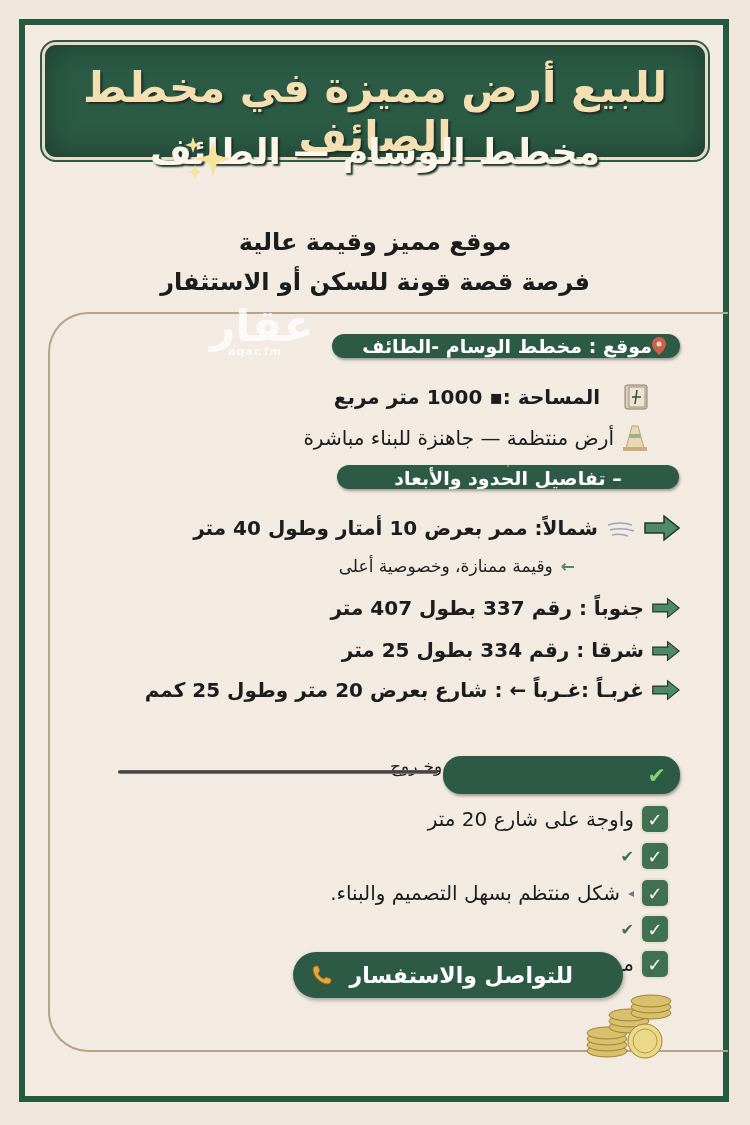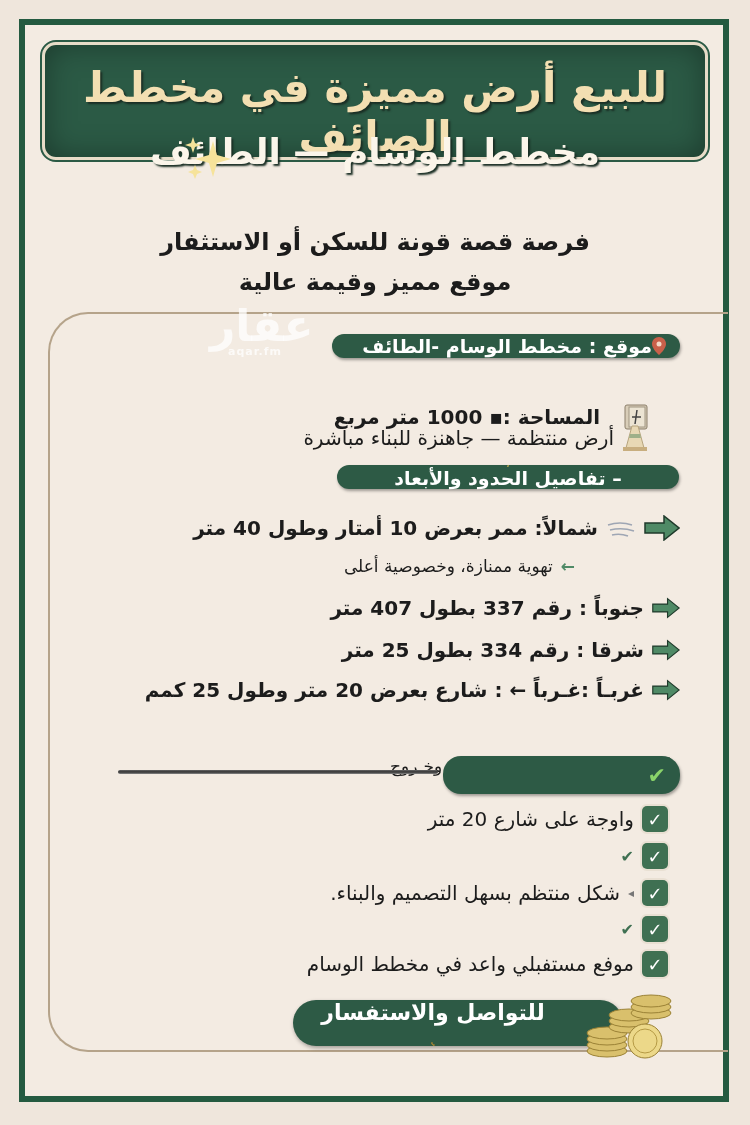--- a/index.html
+++ b/index.html
@@ -76,65 +76,64 @@
     color: #fff; font-size: 18px; font-weight: bold;
     box-shadow: 0 0 0 2px #e9e0d3;
   }
   .tick-small { color: #3f7052; font-size: 16px; }
   .divider {
     position: absolute; left: 118px; top: 770px; width: 320px; height: 4px;
     background: linear-gradient(#666 0,#333 50%,#888 100%);
     border-radius: 2px;
   }
   .cta {
-    position: absolute; left: 293px; top: 1000px; width: 330px; height: 46px;
+    position: absolute; left: 293px; top: 952px; width: 330px; height: 46px;
     background: #2d5a45; border-radius: 23px; direction: rtl;
     display: flex; align-items: center; padding-right: 50px; gap: 17px;
     color: #fff; font-size: 22px; font-weight: bold;
     box-shadow: 1px 2px 4px rgba(0,0,0,0.35);
-    flex-direction: column;
   }
   .coins { position: absolute; left: 585px; top: 993px; width: 96px; height: 68px; }
 </style>
 </head>
 <body>
 
 <div class="frame"></div>
 
 <div class="header">
   <div class="title">للبيع أرض مميزة في مخطط الصائف</div>
   <div class="subtitle">مخطط الوسام — الطائف</div>
   <svg class="sparkles" viewBox="0 0 50 50">
     <path d="M30 8 L34 22 L48 26 L34 30 L30 44 L26 30 L12 26 L26 22 Z" fill="#f6e39a"></path>
     <path d="M10 4 L12 10 L18 12 L12 14 L10 20 L8 14 L2 12 L8 10 Z" fill="#f6e39a"></path>
     <path d="M12 32 L14 37 L19 39 L14 41 L12 46 L10 41 L5 39 L10 37 Z" fill="#f6e39a"></path>
   </svg>
 </div>
 
 <div class="intro">
+  <div>موقع مميز وقيمة عالية</div>
   <div>فرصة قصة قونة للسكن أو الاستثفار</div>
-  <div>موقع مميز وقيمة عالية</div>
 </div>
 
 <div class="panel"></div>
 
 <div class="watermark">
   <span>عقار</span>
   <small>aqar.fm</small>
 </div>
 
 <div class="pill" style="left:332px; top:334px; width:348px;">
   <svg width="14" height="18" viewBox="0 0 14 18">
     <path d="M7 0 C3 0 0 3 0 7 C0 12 7 18 7 18 C7 18 14 12 14 7 C14 3 11 0 7 0 Z" fill="#c9604a"></path>
     <circle cx="7" cy="7" r="2.5" fill="#f3d7c6"></circle>
   </svg>
   <span>موقع : مخطط الوسام -الطائف</span>
 </div>
 
-<div class="row bold" style="right:102px; top:404px;gap:24px;">
+<div class="row bold" style="right:102px; top:384px;gap:24px;">
   <svg width="24" height="26" viewBox="0 0 24 26">
     <rect x="1" y="1" width="22" height="24" rx="2" fill="#d8cdb8" stroke="#8b7f6a"></rect>
     <rect x="5" y="3" width="16" height="20" fill="#ece4d3" stroke="#a09682"></rect>
     <path d="M13 6 L11 20 M8 13 L17 13" stroke="#444" stroke-width="1.5"></path>
   </svg>
   <span>المساحة :▪ 1000 متر مربع</span>
 </div>
 
 <div class="row" style="right:102px; top:424px;">
   <svg width="26" height="28" viewBox="0 0 26 28">
@@ -157,31 +156,31 @@
   <svg class="arrow-big" viewBox="0 0 36 26">
     <path d="M1 8 L20 8 L20 1 L35 13 L20 25 L20 18 L1 18 Z" fill="#4f8a66" stroke="#1f3a2b" stroke-width="1.5"></path>
   </svg>
   <svg width="30" height="22" viewBox="0 0 30 22">
     <path d="M2 8 Q14 4 26 8 M4 13 Q16 10 28 14 M6 18 Q14 16 22 19" stroke="#9ea6b4" stroke-width="1.5" fill="none"></path>
   </svg>
   <span>شمالاً: ممر بعرض 10 أمتار وطول 40 متر</span>
 </div>
 <div class="row sub" style="right:175px; top:556px;">
   <span style="color:#4f8a66;font-weight:bold;">←</span>
-  <span>تهوية ممنازة، وخصوصية أعلى</span>
+  <span>وقيمة ممنازة، وخصوصية أعلى</span>
 </div>
 
 <div class="row bold" style="right:70px; top:596px;">
   <svg width="28" height="22" viewBox="0 0 36 26">
     <path d="M1 8 L20 8 L20 1 L35 13 L20 25 L20 18 L1 18 Z" fill="#4f8a66" stroke="#1f3a2b" stroke-width="1.5"></path>
   </svg>
   <span>جنوباً : رقم 337 بطول 407 متر</span>
 </div>
 
-<div class="row bold" style="right:70px; top:638px;">
+<div class="row bold" style="right:70px; top:638px;align-items:flex-end;">
   <svg width="28" height="22" viewBox="0 0 36 26">
     <path d="M1 8 L20 8 L20 1 L35 13 L20 25 L20 18 L1 18 Z" fill="#4f8a66" stroke="#1f3a2b" stroke-width="1.5"></path>
   </svg>
   <span>شرقا : رقم 334 بطول 25 متر</span>
 </div>
 
 <div class="row bold" style="right:70px; top:678px;">
   <svg width="28" height="22" viewBox="0 0 36 26">
     <path d="M1 8 L20 8 L20 1 L35 13 L20 25 L20 18 L1 18 Z" fill="#4f8a66" stroke="#1f3a2b" stroke-width="1.5"></path>
   </svg>

